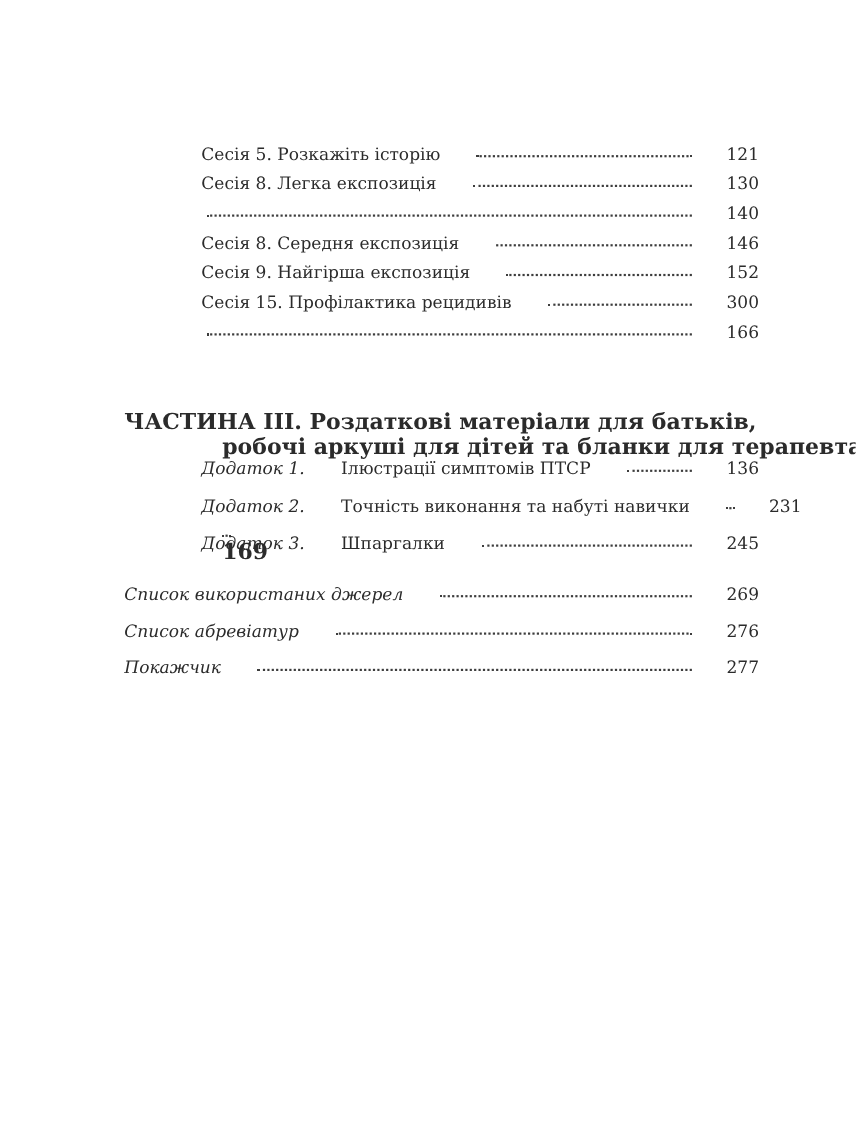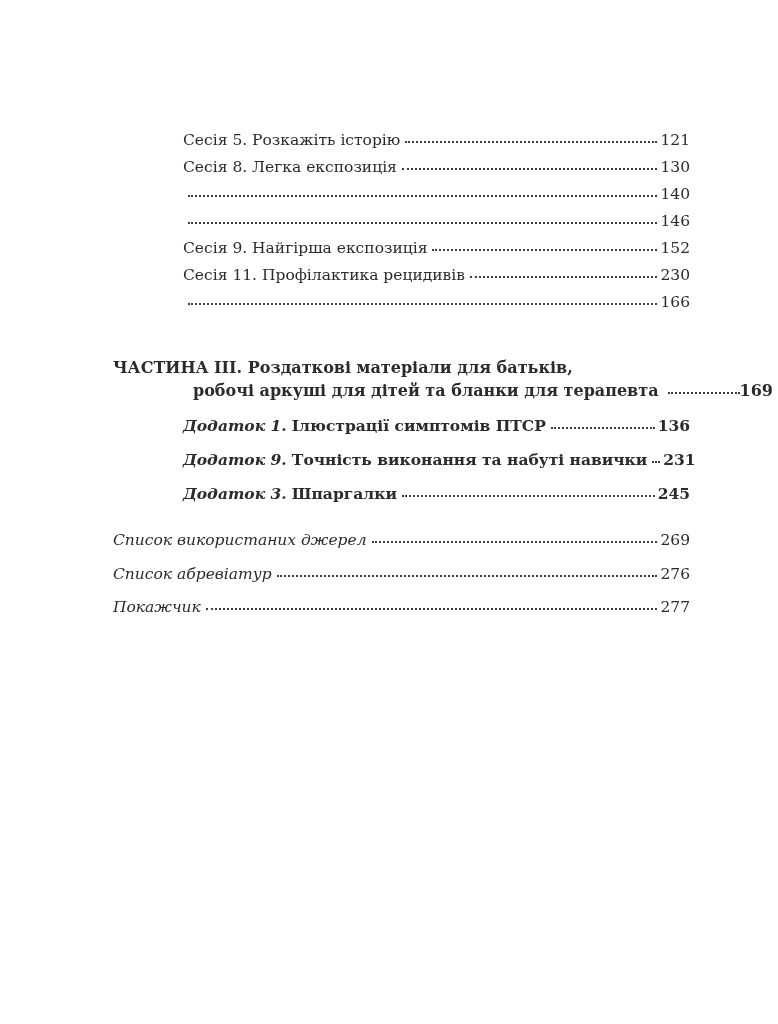--- a/index.html
+++ b/index.html
@@ -17,20 +17,21 @@
     background: #ffffff;
     overflow: hidden;
   }
 
   
   .toc-row {
     display: flex;
     align-items: baseline;
     font-size: 15.5px;
     line-height: 20px;
+    gap: 28px;
   }
   .label { white-space: nowrap; }
   .leader {
     flex: 1 1 auto;
     min-width: 8px;
     border-bottom: 2px dotted #3d3d3d;
     margin: 0 3px 0 5px;
     transform: translateY(-2px);
   }
   .pagenum { white-space: nowrap; text-align: right; }
@@ -42,44 +43,44 @@
     right: 88px;
     top: 130px;
   }
   .sessions .toc-row { height: 27px; }
 
   
   .part3 {
     position: absolute;
     left: 113px;
     right: 88px;
-    top: 356px;
-    font-size: 16px;
+    top: 372px;
+    font-size: 20px;
     line-height: 23px;
   }
   .part3 .line1 {
     font-weight: bold;
     white-space: nowrap;
   }
   .part3 .line2row {
     display: flex;
     align-items: baseline;
     margin-left: 80px;
+    flex-direction: column;
   }
   .part3 .line2row .label { font-weight: bold; }
   .part3 .line2row .leader { margin: 0 0 0 9px; flex: 0 0 72px; }
   .part3 .line2row .pagenum { font-weight: bold; }
 
   
   .appendices {
     position: absolute;
     left: 183px;
     right: 88px;
     top: 416px;
-    font-weight: bold;
   }
   .appendices .toc-row { height: 34px; }
   .apx-name { font-style: italic; white-space: nowrap; }
   .apx-title { white-space: nowrap; margin-left: 0.33em; }
 
   
   .backmatter {
     position: absolute;
     left: 113px;
     right: 88px;
@@ -103,32 +104,33 @@
     <div class="toc-row">
       <span class="label">Сесія 8. Легка експозиція</span>
       <span class="leader"></span>
       <span class="pagenum">130</span>
     </div>
     <div class="toc-row">
       <span class="leader"></span>
       <span class="pagenum">140</span>
     </div>
     <div class="toc-row">
+      <span class="label">Сесія 8. Середня експозиція</span>
       <span class="leader"></span>
       <span class="pagenum">146</span>
     </div>
     <div class="toc-row">
       <span class="label">Сесія 9. Найгірша експозиція</span>
       <span class="leader"></span>
       <span class="pagenum">152</span>
     </div>
     <div class="toc-row">
-      <span class="label">Сесія 11. Профілактика рецидивів</span>
+      <span class="label">Сесія 15. Профілактика рецидивів</span>
       <span class="leader"></span>
-      <span class="pagenum">230</span>
+      <span class="pagenum">300</span>
     </div>
     <div class="toc-row">
       <span class="leader"></span>
       <span class="pagenum">166</span>
     </div>
   </div>
 
   <div class="part3">
     <div class="line1">ЧАСТИНА III. Роздаткові матеріали для батьків,</div>
     <div class="line2row">
@@ -139,21 +141,21 @@
   </div>
 
   <div class="appendices">
     <div class="toc-row">
       <span class="apx-name">Додаток 1.</span>
       <span class="apx-title">Ілюстрації симптомів ПТСР</span>
       <span class="leader"></span>
       <span class="pagenum">136</span>
     </div>
     <div class="toc-row">
-      <span class="apx-name">Додаток 9.</span>
+      <span class="apx-name">Додаток 2.</span>
       <span class="apx-title">Точність виконання та набуті навички</span>
       <span class="leader"></span>
       <span class="pagenum">231</span>
     </div>
     <div class="toc-row">
       <span class="apx-name">Додаток 3.</span>
       <span class="apx-title">Шпаргалки</span>
       <span class="leader"></span>
       <span class="pagenum">245</span>
     </div>

